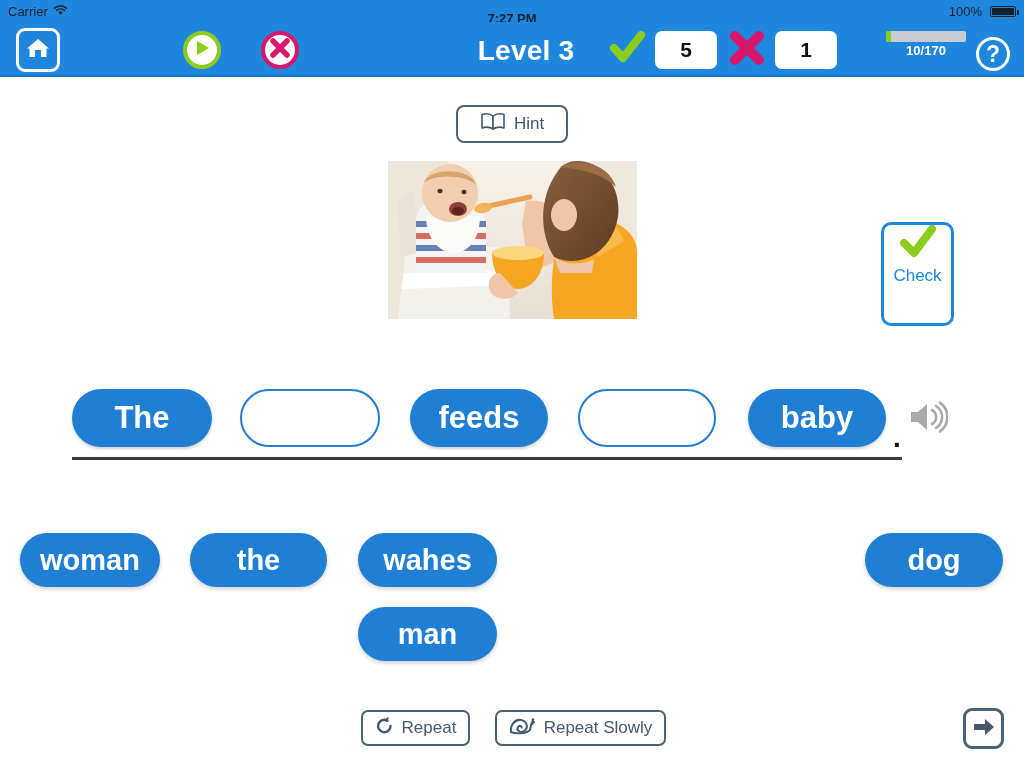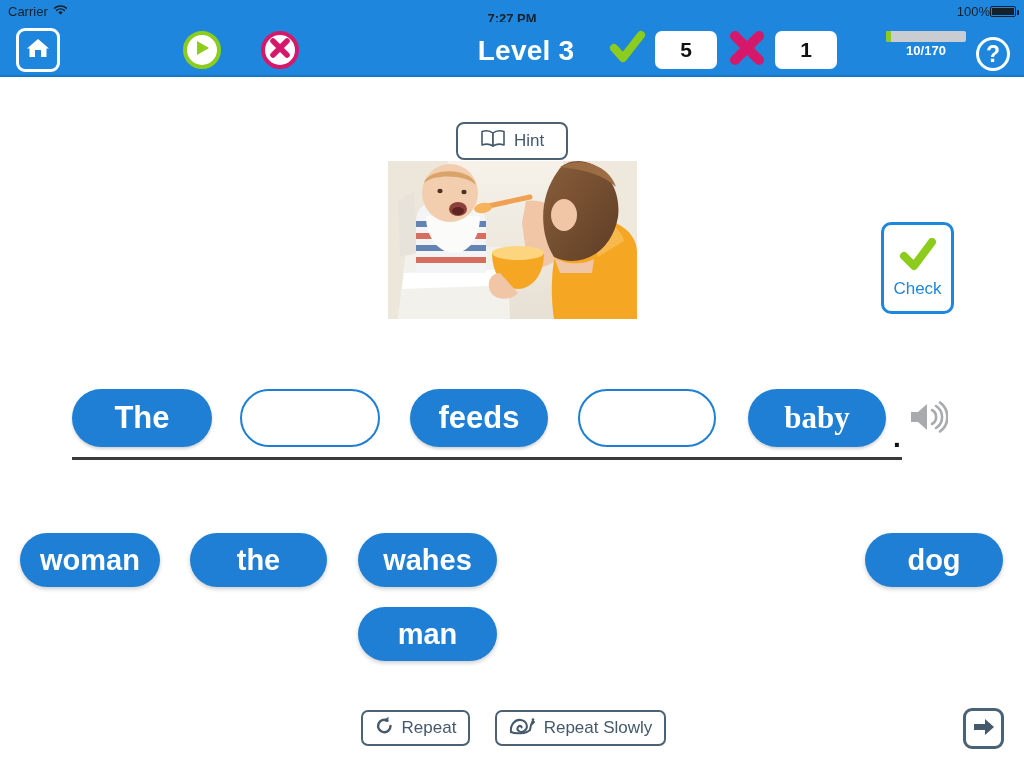--- a/index.html
+++ b/index.html
@@ -16,21 +16,21 @@
   .statusbar {
     position: absolute; top: 0; left: 0;
     width: 1024px; height: 22px;
     background: #1e87dd;
     color: #16202b;
     font-size: 13px;
     display: flex; align-items: center;
   }
   .sb-left { position: absolute; left: 8px; display: flex; align-items: center; gap: 5px; }
   .sb-center { position: absolute; left: 0; width: 100%; text-align: center; font-size: 13px; font-weight: 600; margin-top: 14px; }
-  .sb-right { position: absolute; right: 8px; display: flex; align-items: center; gap: 0; font-size: 13px; }
+  .sb-right { position: absolute; right: 8px; display: flex; align-items: center; gap: 8px; font-size: 13px; }
   .battery {
     width: 26px; height: 11px; border: 1.5px solid #16202b; border-radius: 2px;
     position: relative; background: #16202b; background-clip: content-box; padding: 1px;
   }
   .battery::after {
     content: ""; position: absolute; right: -4px; top: 3px;
     width: 2px; height: 5px; background: #16202b; border-radius: 0 1px 1px 0;
   }
 
   
@@ -92,35 +92,35 @@
     font-size: 23px; font-weight: bold;
     display: flex; align-items: center; justify-content: center;
   }
 
   
   .hint-btn {
     position: absolute; left: 456px; top: 105px;
     width: 112px; height: 38px;
     border: 2px solid #4b6274; border-radius: 8px; background: #fff;
     display: flex; align-items: center; justify-content: center; gap: 8px;
-    color: #44596b; font-size: 17px; margin-top: 17px;
+    color: #44596b; font-size: 17px;
   }
 
   .photo {
     position: absolute; left: 388px; top: 161px;
     width: 249px; height: 158px;
     overflow: hidden; background: #efe9e2;
   }
   .photo svg { display: block; }
 
   .check-btn {
     position: absolute; left: 881px; top: 222px;
-    width: 73px; height: 92px;
+    width: 73px; height: 104px;
     border: 3px solid #1e87dd; border-radius: 10px; background: #fff;
-    display: flex; flex-direction: column; align-items: center; justify-content: center; gap: 1px;
+    display: flex; flex-direction: column; align-items: center; gap: 1px;
   }
   .check-btn .lbl { color: #1e87dd; font-size: 17px; }
 
   
   .sentence { position: absolute; left: 0; top: 389px; width: 1024px; height: 60px; }
   .chip {
     position: absolute; top: 0; height: 58px;
     border-radius: 29px;
     display: flex; align-items: center; justify-content: center;
     color: #ffffff; font-size: 31px; font-weight: bold;
@@ -326,21 +326,21 @@
       </svg>
     </span>
     <span class="lbl">Check</span>
   </div>
 
   <div class="sentence" id="sentence-row">
       <div class="chip" style="left: 72px; width: 140px;">The</div>
       <div class="chip empty" style="left: 240px; width: 140px;"></div>
       <div class="chip" style="left: 410px; width: 138px;">feeds</div>
       <div class="chip empty" style="left: 578px; width: 138px;"></div>
-      <div class="chip" style="left: 748px; width: 138px; font-family: Liberation Serif, serif;">baby</div>
+      <div class="chip" style="left: 748px; width: 138px;">baby</div>
     </div>
   <div class="sentence-rule"></div>
   <div class="period">.</div>
   <div class="speaker">
     <svg width="40" height="34" viewBox="0 0 40 34">
       <path d="M3 12 L10 12 L19 4 L19 30 L10 22 L3 22 Z" fill="#a8aaad"></path>
       <path d="M24 10 a8 8 0 0 1 0 14" stroke="#a8aaad" stroke-width="2.6" fill="none" stroke-linecap="round"></path>
       <path d="M28 6 a13 13 0 0 1 0 22" stroke="#a8aaad" stroke-width="2.6" fill="none" stroke-linecap="round"></path>
       <path d="M32 2.5 a18 18 0 0 1 0 29" stroke="#a8aaad" stroke-width="2.6" fill="none" stroke-linecap="round"></path>
     </svg>

